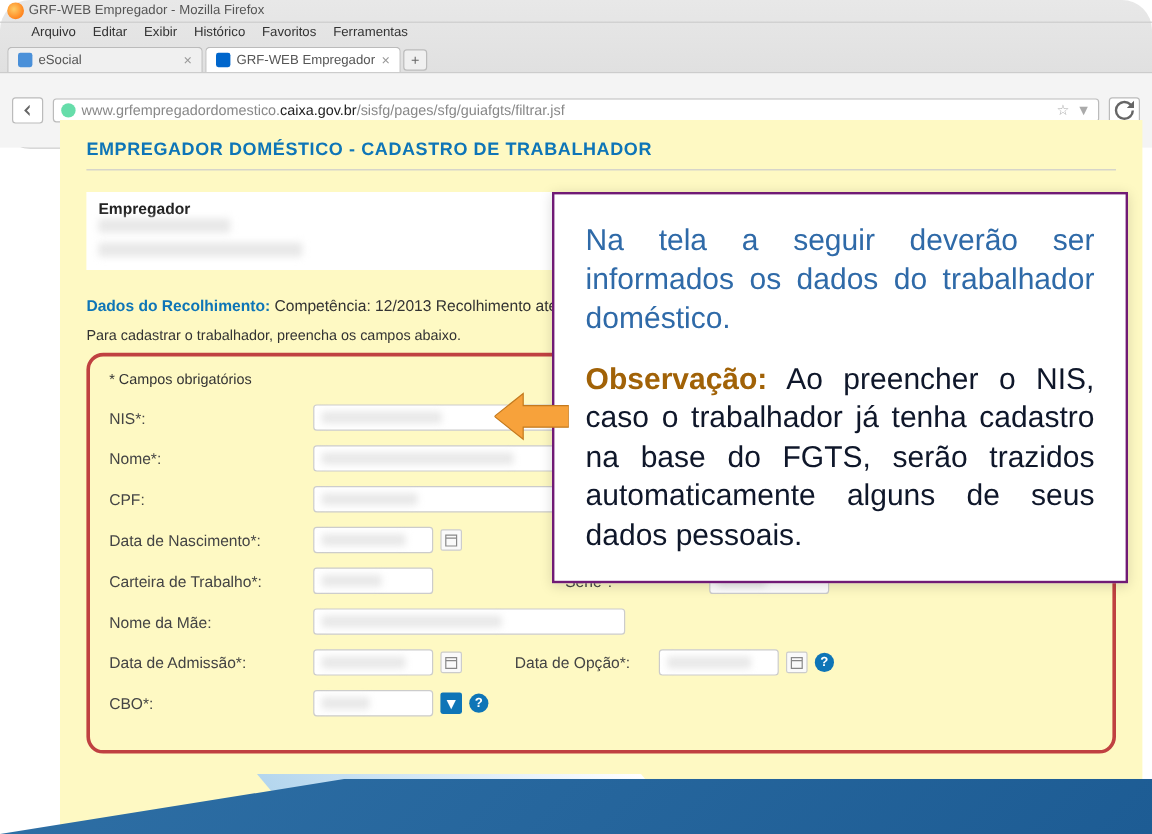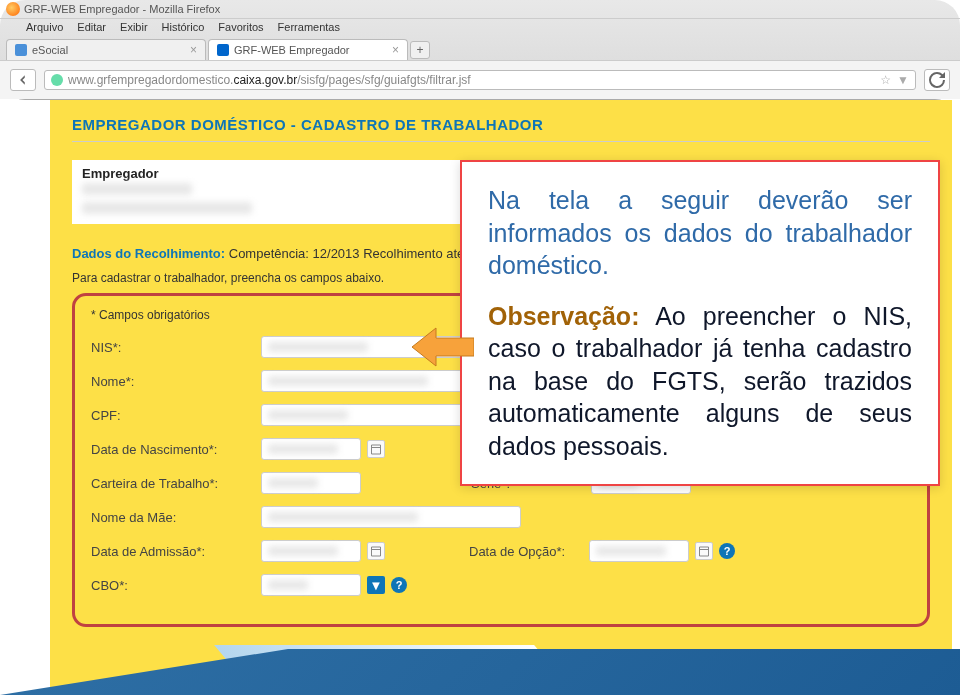--- a/index.html
+++ b/index.html
@@ -5,38 +5,38 @@
   * { box-sizing: border-box; margin: 0; padding: 0; }
   body { font-family: Arial, sans-serif; background: #fff; width: 960px; height: 695px; position: relative; overflow: hidden; }
   
   .browser-chrome { background: linear-gradient(#e8e8e8, #d8d8d8); border-bottom: 1px solid #aaa; border-radius: 25px; }
   .title-bar { display: flex; align-items: center; padding: 2px 6px; font-size: 11px; color: #555; border-bottom: 1px solid #ccc; }
   .ff-icon { width: 14px; height: 14px; background: radial-gradient(circle at 40% 40%, #ffcc66, #ff6600); border-radius: 50%; margin-right: 4px; }
   .menu-bar { display: flex; gap: 14px; padding: 2px 26px; font-size: 11px; color: #333; }
   .menu-bar span { cursor: default; }
   
   .tabs { display: flex; align-items: center; padding: 4px 6px 0 6px; gap: 2px; }
-  .tab { display: flex; align-items: center; background: #f0f0f0; border: 1px solid #bbb; border-bottom: none; border-radius: 4px 4px 0 0; padding: 3px 8px; font-size: 11px; width: 200px; color: #555; }
+  .tab { display: flex; align-items: center; background: #f0f0f0; border: 1px solid #bbb; border-bottom: none; border-radius: 4px 4px 0 0; padding: 3px 8px; font-size: 11px; width: 163px; color: #555; }
   .tab.active { background: #fff; }
   .tab-icon { width: 12px; height: 12px; background: #4a90d9; border-radius: 2px; margin-right: 5px; flex-shrink: 0; }
   .tab-icon.c { background: #0066cc; }
   .tab-close { margin-left: auto; color: #999; font-size: 12px; cursor: pointer; }
   .new-tab { width: 20px; height: 18px; border: 1px solid #bbb; border-radius: 3px; display: flex; align-items: center; justify-content: center; font-size: 12px; color: #666; cursor: pointer; background: #f0f0f0; }
   
-  .url-bar { display: flex; align-items: center; padding: 8px 10px; gap: 8px; border-top: 1px solid #ccc; background: #f4f4f4; }
+  .url-bar { display: flex; align-items: center; padding: 20px 10px; gap: 8px; border-top: 1px solid #ccc; background: #f4f4f4; }
   .nav-btn { width: 26px; height: 22px; border: 1px solid #bbb; border-radius: 3px; background: #fff; display: flex; align-items: center; justify-content: center; cursor: pointer; }
   .nav-btn svg { width: 14px; height: 14px; fill: #666; }
   .url-input { flex: 1; display: flex; align-items: center; background: #fff; border: 1px solid #bbb; border-radius: 3px; padding: 2px 6px; font-size: 12px; }
   .url-globe { width: 12px; height: 12px; background: #6da; border-radius: 50%; margin-right: 5px; }
   .url-text { color: #888; }
   .url-text .dark { color: #222; }
   .url-actions { margin-left: auto; display: flex; gap: 6px; color: #aaa; font-size: 12px; }
   .reload-btn { width: 26px; height: 22px; border: 1px solid #bbb; border-radius: 3px; background: #fff; display: flex; align-items: center; justify-content: center; cursor: pointer; }
   
-  .page { position: absolute; top: 100px; left: 50px; right: 8px; bottom: 2px; background: #fde047; padding: 10px 22px; }
+  .page { position: absolute; top: 100px; left: 50px; right: 8px; bottom: 2px; background: #fef9c3; padding: 10px 22px; }
   
   .page-title { color: #0e75b7; font-size: 15px; font-weight: bold; letter-spacing: .5px; padding: 6px 0 8px 0; border-bottom: 1px solid #ccc; }
   
   .section { margin-top: 18px; padding: 6px 10px; background: #fff; }
   .empregador-label { font-size: 13px; font-weight: bold; color: #222; }
   .blurred { display: inline-block; background: #e8e8e8; color: #e8e8e8; filter: blur(3px); border-radius: 2px; height: 12px; }
   .blurred.w1 { width: 110px; }
   .blurred.w2 { width: 170px; margin-top: 3px; }
   .blurred.wf { width: 100px; height: 14px; display:inline-block; vertical-align:middle; }
   
@@ -52,21 +52,21 @@
   .field { display: inline-flex; align-items: center; background: #fff; border: 1px solid #ccc; border-radius: 3px; padding: 2px 6px; min-width: 220px; height: 22px; }
   .field .blurred { height: 10px; }
   .cal-icon { width: 18px; height: 18px; margin-left: 6px; display: inline-flex; align-items: center; justify-content: center; border: 1px solid #ccc; border-radius: 2px; background: #fafafa; }
   .cal-icon svg { width: 12px; height: 12px; fill: #888; }
   .help-icon { width: 16px; height: 16px; margin-left: 6px; border-radius: 50%; background: #0e75b7; color: #fff; display: inline-flex; align-items: center; justify-content: center; font-size: 11px; font-weight: bold; cursor: pointer; }
   .dd-icon { width: 18px; height: 18px; margin-left: 6px; background: #0e75b7; color: #fff; display: inline-flex; align-items: center; justify-content: center; border-radius: 2px; cursor: pointer;}
   .right-col { margin-left: 110px; display: flex; align-items: center; }
   .right-col label { width: 120px; text-align: left; }
   .field.narrow { min-width: 100px; }
   
-  .callout { position: absolute; top: 160px; left: 460px; width: 480px; background: #fff; border: 2px solid #ef4444; box-shadow: 0 2px 10px rgba(0,0,0,.15); padding: 22px 26px; z-index: 10; }
+  .callout { position: absolute; top: 160px; left: 460px; width: 480px; background: #fff; border: 2px solid #701a75; box-shadow: 0 2px 10px rgba(0,0,0,.15); padding: 22px 26px; z-index: 10; }
   .callout p { font-size: 25px; line-height: 1.3; color: #2f6aa8; text-align: justify; }
   .callout .obs { display: block; margin-top: 18px; font-weight: bold; color: #a16207; }
   .callout .obs2 { color: #0f172a; }
   
   .arrow-shape { position: absolute; top: 326px; left: 412px; z-index: 20; }
   .arrow-shape svg { width: 62px; height: 42px; }
   
   .footer-bar { position: absolute; bottom: 0; left: 0; right: 0; height: 46px; background: linear-gradient(135deg, #2e6fa5 0%, #1d5c94 100%); clip-path: polygon(30% 0, 100% 0, 100% 100%, 0 100%); z-index: 5;}
   .footer-accent { position: absolute; bottom: 36px; left: 220px; width: 320px; height: 14px; background: linear-gradient(90deg, #b4d6ee, #fff); transform: skewX(40deg); z-index: 4;}
 </style>
@@ -192,21 +192,21 @@
     <div class="form-row">
       <label>Data de Admissão*:</label>
       <span class="field narrow">
           <span class="blurred wf" style="width:70px"></span>
         </span>
       <span class="cal-icon">
           <svg viewBox="0 0 24 24">
             <path d="M3 4h18v18H3z M3 9h18" stroke="#888" fill="none" stroke-width="2"></path>
           </svg>
         </span>
-      <div class="right-col" style="margin-left:84px">
+      <div class="right-col" style="margin-left:44px">
         <label>Data de Opção*:</label>
         <span class="field narrow">
             <span class="blurred wf" style="width:70px"></span>
           </span>
         <span class="cal-icon">
             <svg viewBox="0 0 24 24">
               <path d="M3 4h18v18H3z M3 9h18" stroke="#888" fill="none" stroke-width="2"></path>
             </svg>
           </span>
         <span class="help-icon">?</span>

